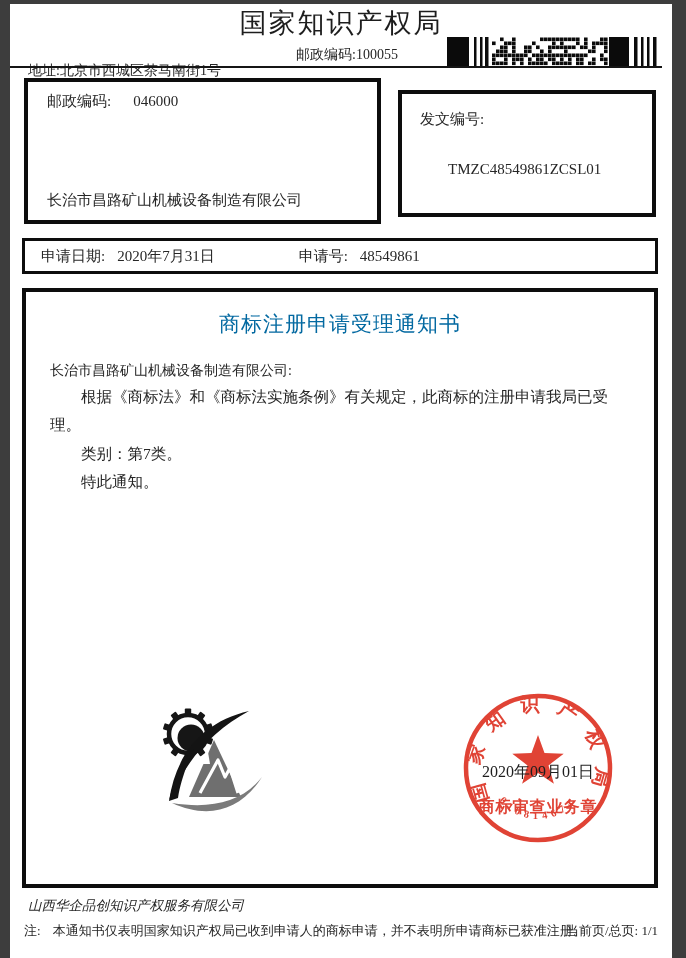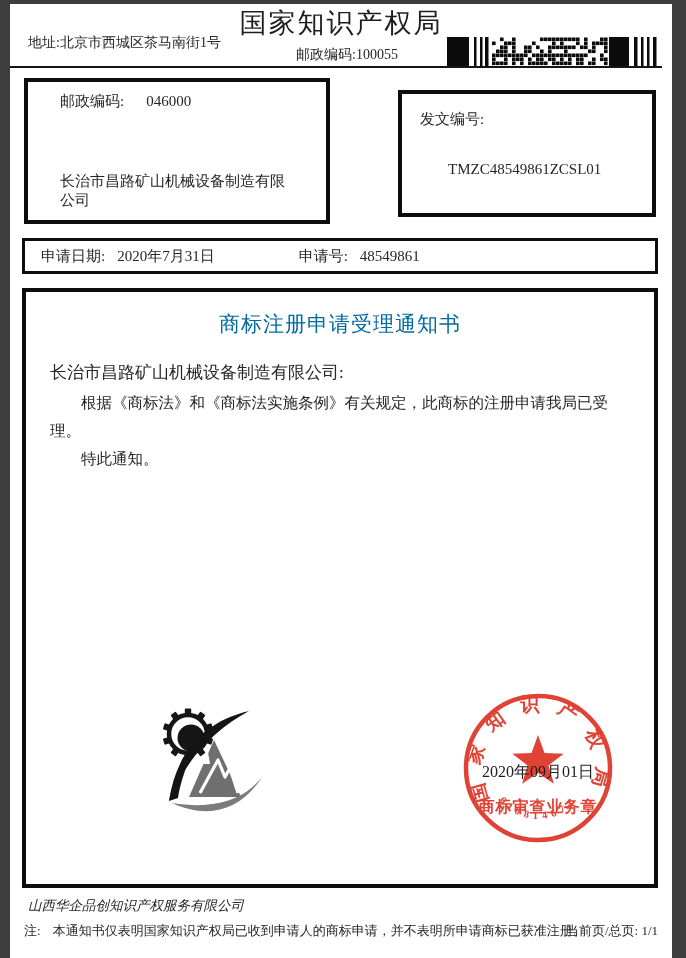--- a/index.html
+++ b/index.html
@@ -5,34 +5,34 @@
   html,body{margin:0;padding:0;}
   .viewport{
     position:relative; width:686px; height:958px;
     background:#3d3d3d; overflow:hidden;
     font-family:"Liberation Serif","DejaVu Serif",serif;
     color:#262626;
   }
   .page{position:absolute; left:10px; top:4px; right:14px; bottom:0; background:#ffffff;}
   .abs{position:absolute;}
   .doc-title{left:10px; right:14px; top:5px; text-align:center; font-size:27px; letter-spacing:2px; color:#1d1d1d;}
-  .addr-line{left:28px; top:34px; font-size:14px;}
+  .addr-line{left:28px; top:62px; font-size:14px;}
   .postal-line{left:296px; top:46px; font-size:14px;}
   .barcode{left:447px; top:37px;}
   .hline{left:10px; top:66px; width:652px; height:2px; background:#151515;}
   .box{border:4px solid #0d0d0d; background:#fff; box-sizing:border-box;}
-  .recipient-box{left:24px; top:78px; width:306px; height:146px; padding:10px 32px;
+  .recipient-box{left:24px; top:78px; width:357px; height:146px; padding:10px 19px;
     display:flex; flex-direction:column; justify-content:space-between; font-size:15px;}
   .dispatch-box{left:398px; top:90px; width:258px; height:127px; padding:16px 18px; font-size:15px;}
   .dispatch-value{margin:32px 0 0 28px; font-family:"Liberation Serif","DejaVu Serif",serif;}
   .date-box{left:22px; top:238px; width:636px; height:36px; border-width:3px;
     display:flex; align-items:center; font-size:15px; padding-left:16px;}
   .main-box{left:22px; top:288px; width:636px; height:600px;}
   .notice-title{text-align:center; margin-top:18px; font-size:21px; letter-spacing:1px; color:#0369a1;}
-  .salutation{margin:20px 24px 0 24px; font-size:17px; line-height:1.8;}
+  .salutation{margin:20px 24px 0 24px; font-size:14px; line-height:1.8;}
   .para{margin:0 24px; text-indent:2em; font-size:15.5px; line-height:1.82;}
   .logo{left:126px; top:408px;}
   .seal{left:428px; top:392px;}
   .gap10{display:inline-block; width:22px;}
   .gap-sm{display:inline-block; width:12px;}
   .gap-lg{display:inline-block; width:84px;}
   .agency-line{left:28px; top:897px; font-size:13.5px;font-style:italic;}
   .note-line{left:24px; top:922px; font-size:13px;}
   .page-indicator{right:28px; top:922px; font-size:13px;}
   .seal-arc{font-size:19px; font-weight:bold; letter-spacing:16px;}
@@ -206,20 +206,21 @@
     <span class="gap-lg"></span>
     <span>申请号:</span>
       <span class="gap-sm"></span>
     <span>48549861</span>
   </div>
 
   <div class="abs box main-box" style="position:absolute;">
     <div class="notice-title">商标注册申请受理通知书</div>
     <div class="salutation">长治市昌路矿山机械设备制造有限公司:</div>
     <div class="para">根据《商标法》和《商标法实施条例》有关规定，此商标的注册申请我局已受理。</div>
+    <div class="para">类别：第7类。</div>
     <div class="para">特此通知。</div>
 
     <div class="abs logo">
       <svg width="120" height="126" viewBox="0 0 120 126">
 
         <g transform="translate(36,34)" fill="#161616">
           <g id="gear-teeth">
               <rect x="-3.2" y="-25.5" width="6.4" height="8" rx="1" transform="rotate(0)"></rect>
               <rect x="-3.2" y="-25.5" width="6.4" height="8" rx="1" transform="rotate(36)"></rect>
               <rect x="-3.2" y="-25.5" width="6.4" height="8" rx="1" transform="rotate(72)"></rect>

